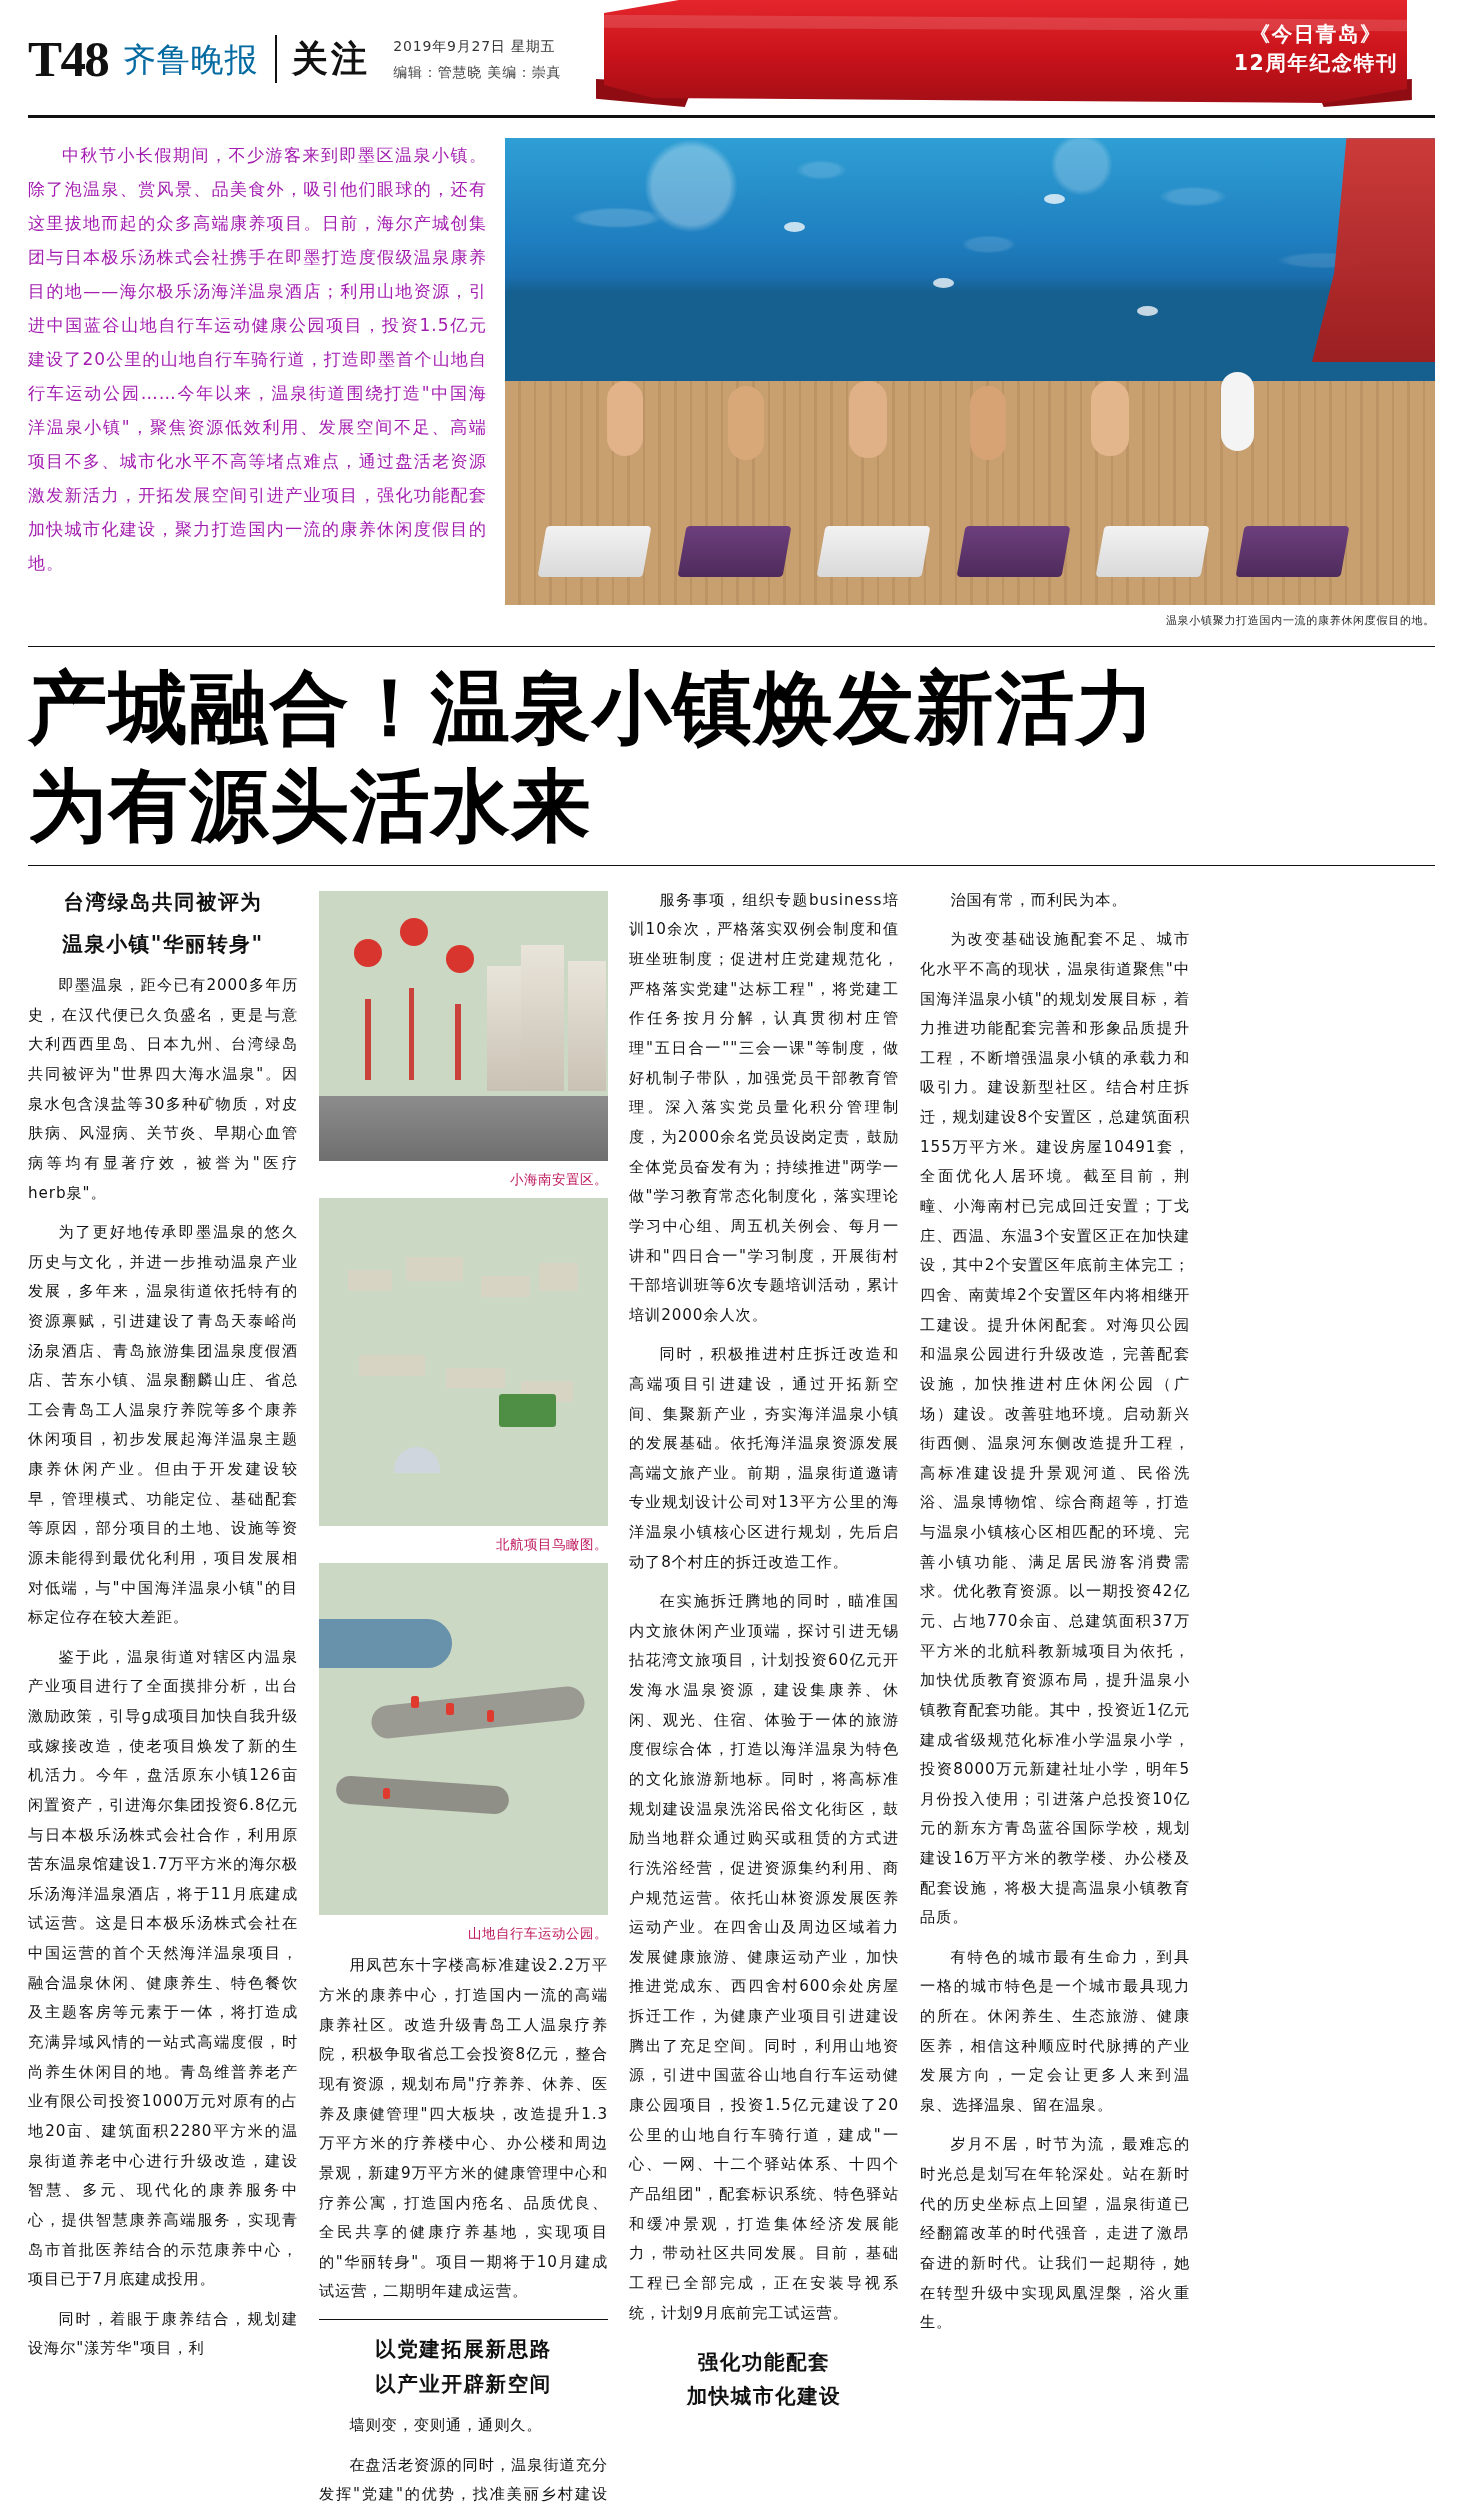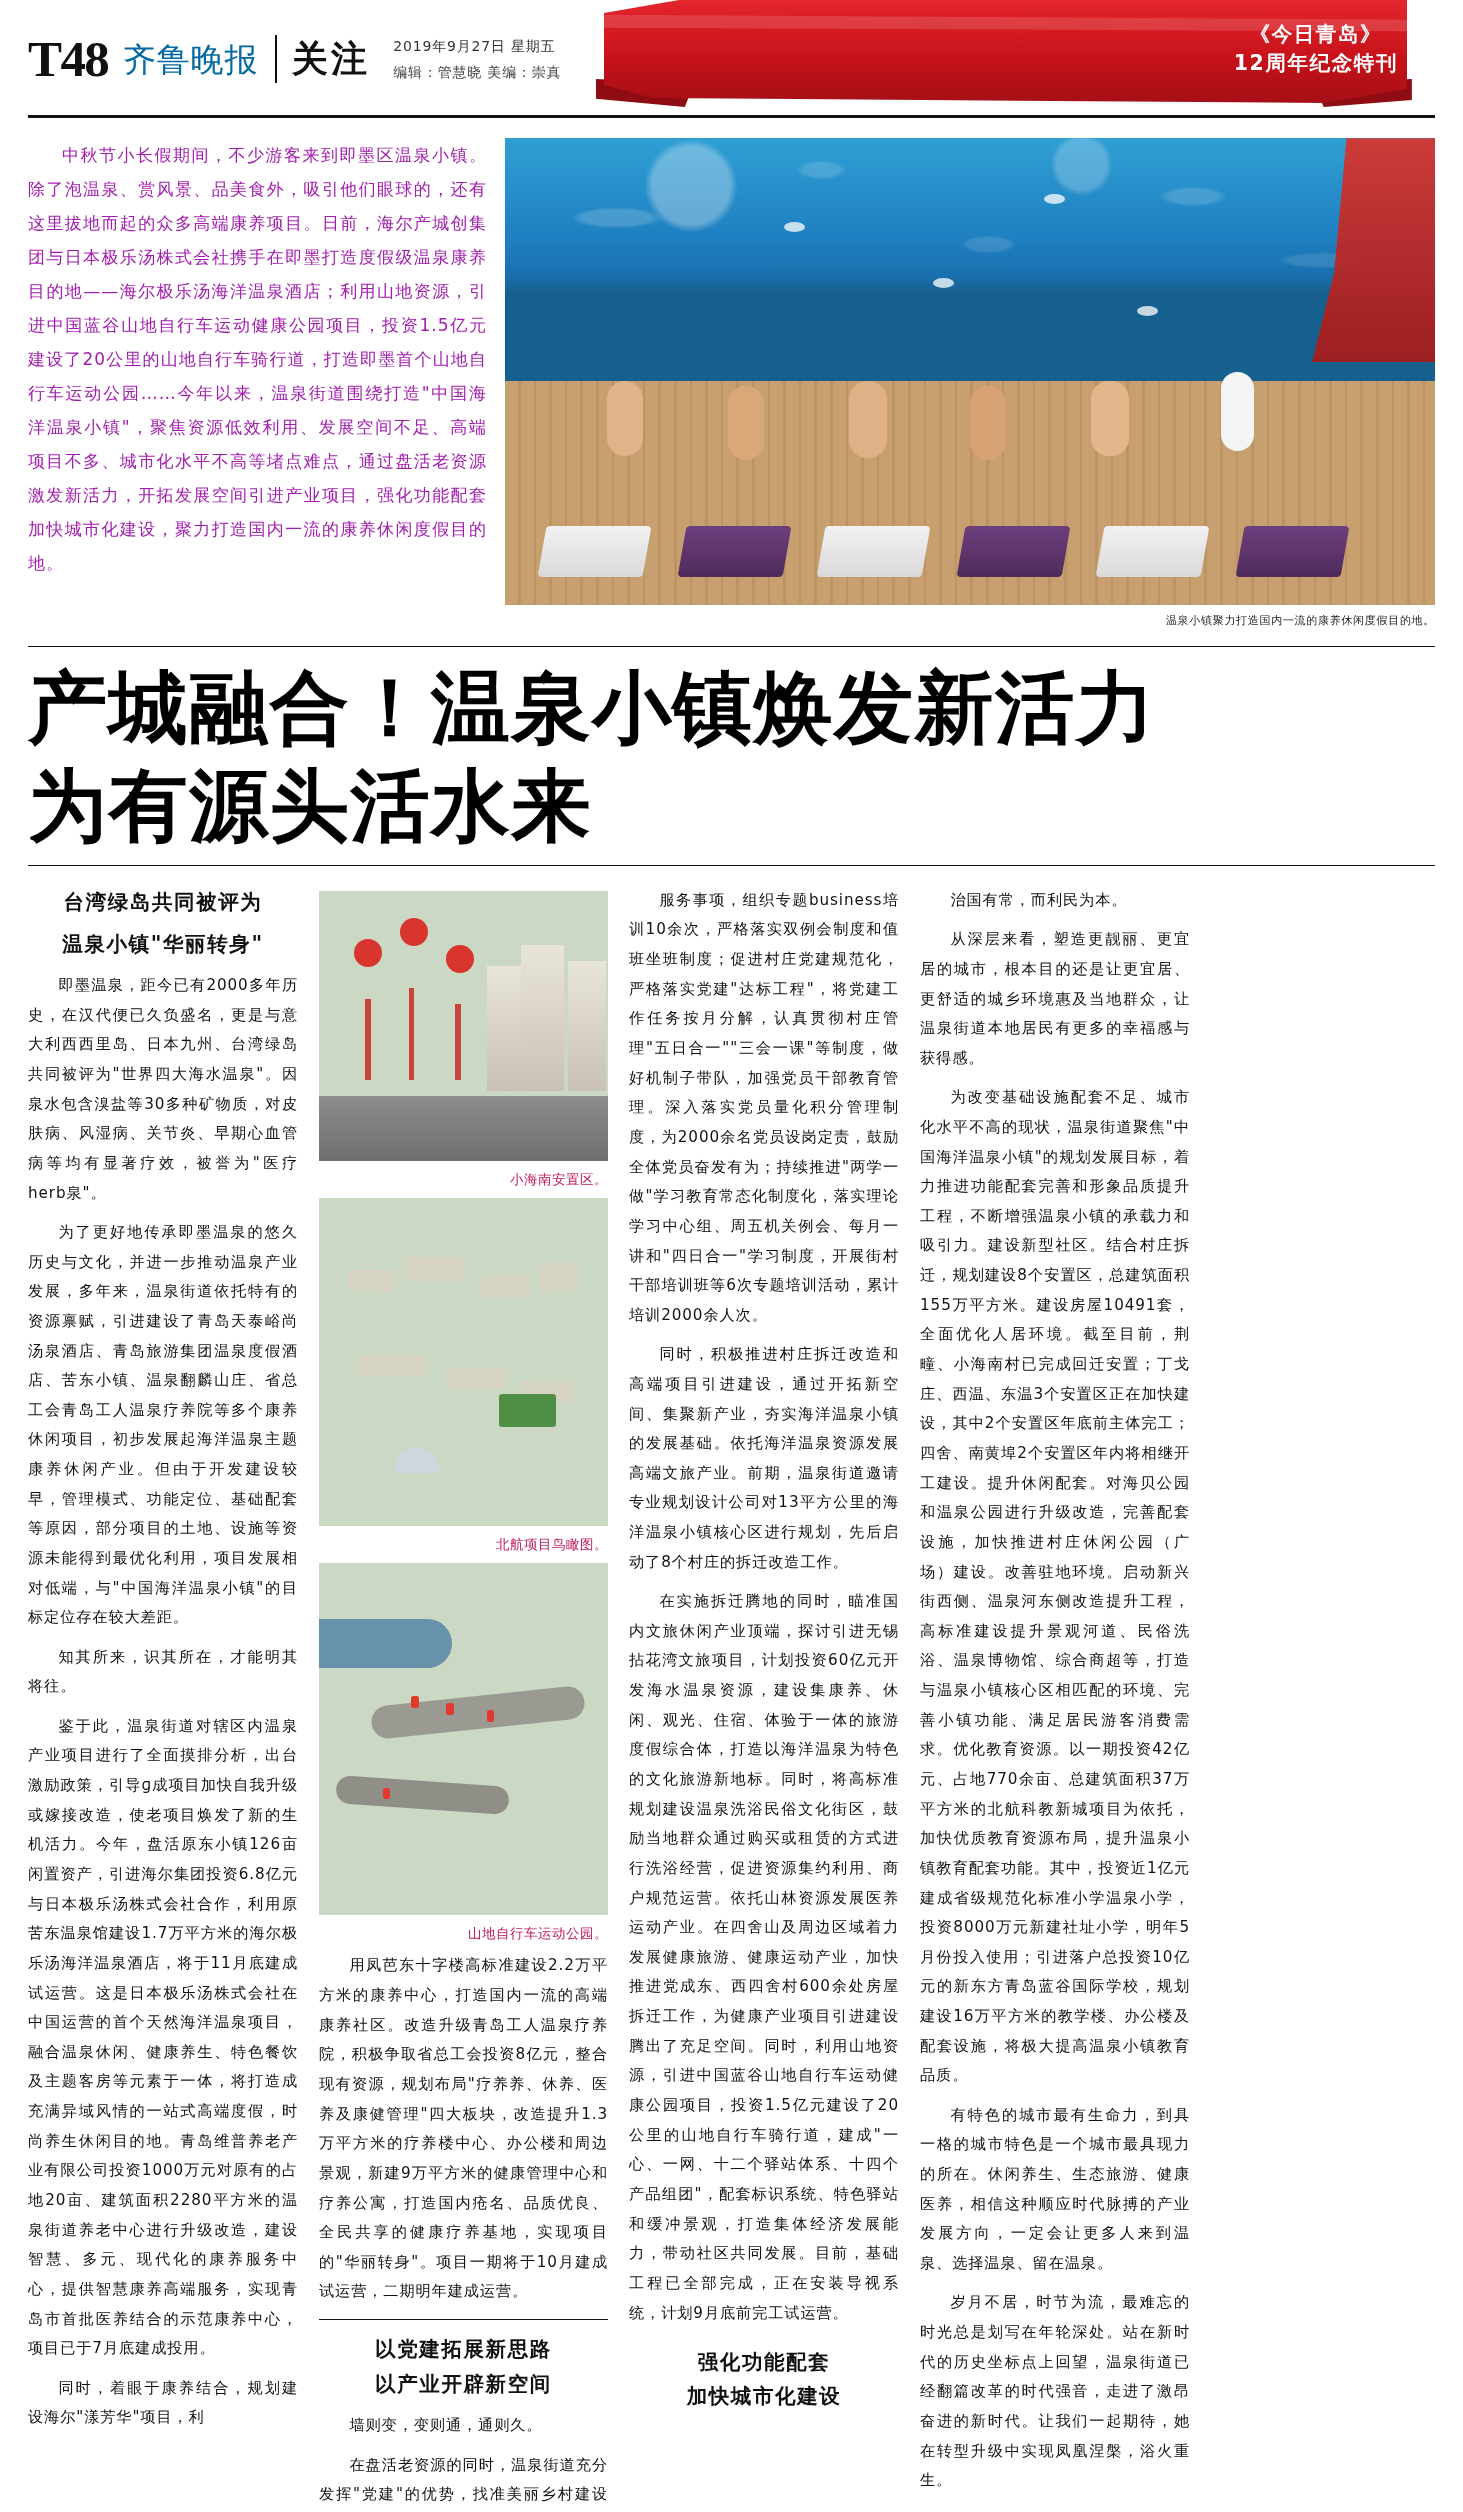--- a/index.html
+++ b/index.html
@@ -309,21 +309,20 @@
     <div class="rule-thin"></div>
   </div>
 
   <div class="body-wrap">
 
     <div class="col col1">
       <div class="sub-h">台湾绿岛共同被评为</div>
       <div class="sub-h">温泉小镇"华丽转身"</div>
       <p class="p">即墨温泉，距今已有2000多年历史，在汉代便已久负盛名，更是与意大利西西里岛、日本九州、台湾绿岛共同被评为"世界四大海水温泉"。因泉水包含溴盐等30多种矿物质，对皮肤病、风湿病、关节炎、早期心血管病等均有显著疗效，被誉为"医疗herb泉"。</p>
       <p class="p">为了更好地传承即墨温泉的悠久历史与文化，并进一步推动温泉产业发展，多年来，温泉街道依托特有的资源禀赋，引进建设了青岛天泰峪尚汤泉酒店、青岛旅游集团温泉度假酒店、苦东小镇、温泉翻麟山庄、省总工会青岛工人温泉疗养院等多个康养休闲项目，初步发展起海洋温泉主题康养休闲产业。但由于开发建设较早，管理模式、功能定位、基础配套等原因，部分项目的土地、设施等资源未能得到最优化利用，项目发展相对低端，与"中国海洋温泉小镇"的目标定位存在较大差距。</p>
-      <p class="p">知其所来，识其所在，才能明其将往。</p>
       <p class="p">鉴于此，温泉街道对辖区内温泉产业项目进行了全面摸排分析，出台激励政策，引导ɡ成项目加快自我升级或嫁接改造，使老项目焕发了新的生机活力。今年，盘活原东小镇126亩闲置资产，引进海尔集团投资6.8亿元与日本极乐汤株式会社合作，利用原苦东温泉馆建设1.7万平方米的海尔极乐汤海洋温泉酒店，将于11月底建成试运营。这是日本极乐汤株式会社在中国运营的首个天然海洋温泉项目，融合温泉休闲、健康养生、特色餐饮及主题客房等元素于一体，将打造成充满异域风情的一站式高端度假，时尚养生休闲目的地。青岛维普养老产业有限公司投资1000万元对原有的占地20亩、建筑面积2280平方米的温泉街道养老中心进行升级改造，建设智慧、多元、现代化的康养服务中心，提供智慧康养高端服务，实现青岛市首批医养结合的示范康养中心，项目已于7月底建成投用。</p>
       <p class="p">同时，着眼于康养结合，规划建设海尔"漾芳华"项目，利</p>
     </div>
 
     <div class="col col2">
       <div class="figure">
         <div class="fimg img-town">
           <div class="balloon" style="left:12%; top:18%;"></div>
           <div class="balloon" style="left:28%; top:10%;"></div>
           <div class="balloon" style="left:44%; top:20%;"></div>
@@ -378,21 +377,20 @@
     <div class="col col3">
       <p class="p">服务事项，组织专题business培训10余次，严格落实双例会制度和值班坐班制度；促进村庄党建规范化，严格落实党建"达标工程"，将党建工作任务按月分解，认真贯彻村庄管理"五日合一""三会一课"等制度，做好机制子带队，加强党员干部教育管理。深入落实党员量化积分管理制度，为2000余名党员设岗定责，鼓励全体党员奋发有为；持续推进"两学一做"学习教育常态化制度化，落实理论学习中心组、周五机关例会、每月一讲和"四日合一"学习制度，开展街村干部培训班等6次专题培训活动，累计培训2000余人次。</p>
       <p class="p">同时，积极推进村庄拆迁改造和高端项目引进建设，通过开拓新空间、集聚新产业，夯实海洋温泉小镇的发展基础。依托海洋温泉资源发展高端文旅产业。前期，温泉街道邀请专业规划设计公司对13平方公里的海洋温泉小镇核心区进行规划，先后启动了8个村庄的拆迁改造工作。</p>
       <p class="p">在实施拆迁腾地的同时，瞄准国内文旅休闲产业顶端，探讨引进无锡拈花湾文旅项目，计划投资60亿元开发海水温泉资源，建设集康养、休闲、观光、住宿、体验于一体的旅游度假综合体，打造以海洋温泉为特色的文化旅游新地标。同时，将高标准规划建设温泉洗浴民俗文化街区，鼓励当地群众通过购买或租赁的方式进行洗浴经营，促进资源集约利用、商户规范运营。依托山林资源发展医养运动产业。在四舍山及周边区域着力发展健康旅游、健康运动产业，加快推进党成东、西四舍村600余处房屋拆迁工作，为健康产业项目引进建设腾出了充足空间。同时，利用山地资源，引进中国蓝谷山地自行车运动健康公园项目，投资1.5亿元建设了20公里的山地自行车骑行道，建成"一心、一网、十二个驿站体系、十四个产品组团"，配套标识系统、特色驿站和缓冲景观，打造集体经济发展能力，带动社区共同发展。目前，基础工程已全部完成，正在安装导视系统，计划9月底前完工试运营。</p>
       <div class="center-h" style="padding-top:6.6px;">强化功能配套</div>
       <div class="center-h">加快城市化建设</div>
     </div>
 
     <div class="col col4">
       <p class="p">治国有常，而利民为本。</p>
-      <p class="p">从深层来看，塑造更靓丽、更宜居的城市，根本目的还是让更宜居、更舒适的城乡环境惠及当地群众，让温泉街道本地居民有更多的幸福感与获得感。</p>
       <p class="p">为改变基础设施配套不足、城市化水平不高的现状，温泉街道聚焦"中国海洋温泉小镇"的规划发展目标，着力推进功能配套完善和形象品质提升工程，不断增强温泉小镇的承载力和吸引力。建设新型社区。结合村庄拆迁，规划建设8个安置区，总建筑面积155万平方米。建设房屋10491套，全面优化人居环境。截至目前，荆疃、小海南村已完成回迁安置；丁戈庄、西温、东温3个安置区正在加快建设，其中2个安置区年底前主体完工；四舍、南黄埠2个安置区年内将相继开工建设。提升休闲配套。对海贝公园和温泉公园进行升级改造，完善配套设施，加快推进村庄休闲公园（广场）建设。改善驻地环境。启动新兴街西侧、温泉河东侧改造提升工程，高标准建设提升景观河道、民俗洗浴、温泉博物馆、综合商超等，打造与温泉小镇核心区相匹配的环境、完善小镇功能、满足居民游客消费需求。优化教育资源。以一期投资42亿元、占地770余亩、总建筑面积37万平方米的北航科教新城项目为依托，加快优质教育资源布局，提升温泉小镇教育配套功能。其中，投资近1亿元建成省级规范化标准小学温泉小学，投资8000万元新建社址小学，明年5月份投入使用；引进落户总投资10亿元的新东方青岛蓝谷国际学校，规划建设16万平方米的教学楼、办公楼及配套设施，将极大提高温泉小镇教育品质。</p>
       <p class="p">有特色的城市最有生命力，到具一格的城市特色是一个城市最具现力的所在。休闲养生、生态旅游、健康医养，相信这种顺应时代脉搏的产业发展方向，一定会让更多人来到温泉、选择温泉、留在温泉。</p>
       <p class="p">岁月不居，时节为流，最难忘的时光总是划写在年轮深处。站在新时代的历史坐标点上回望，温泉街道已经翻篇改革的时代强音，走进了激昂奋进的新时代。让我们一起期待，她在转型升级中实现凤凰涅槃，浴火重生。</p>
     </div>
 
   </div>
 </div>
 
 
 </body></html>

